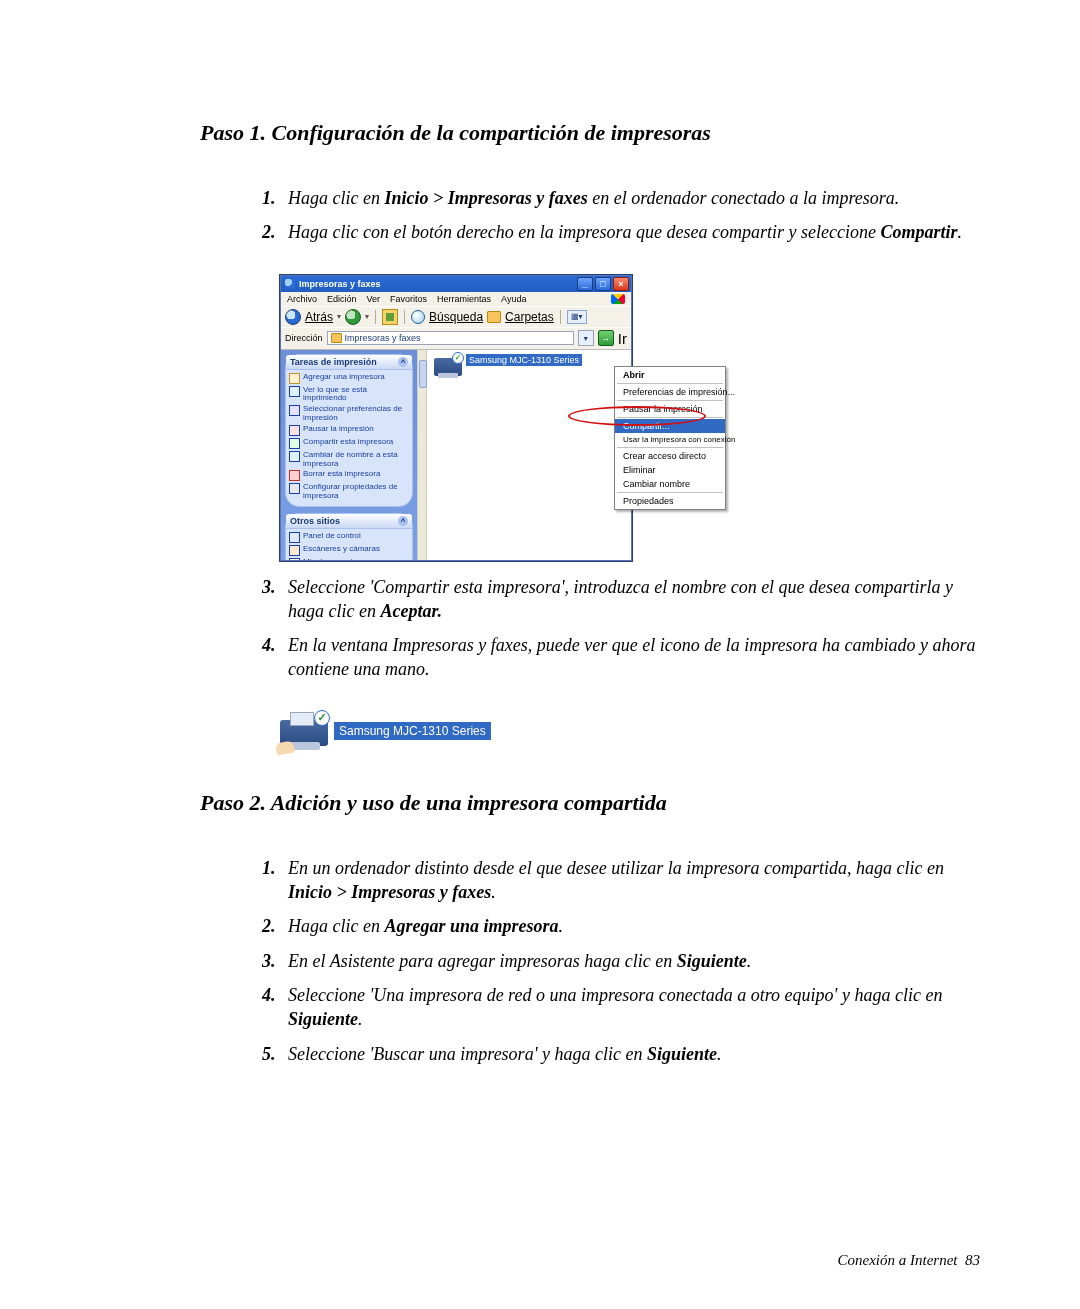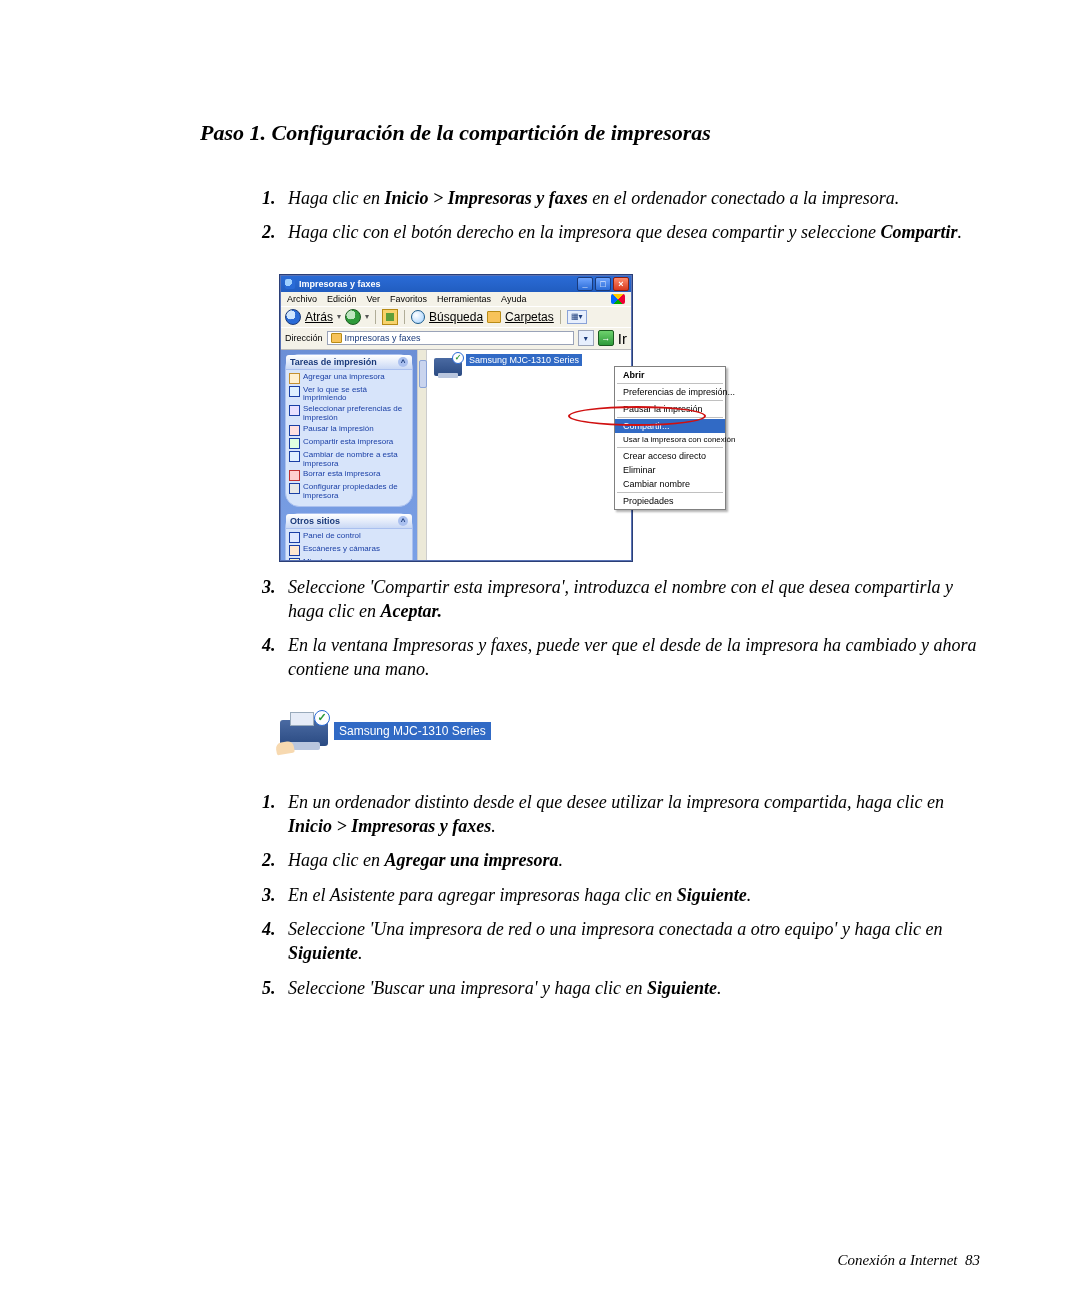--- a/index.html
+++ b/index.html
@@ -381,35 +381,36 @@
         <div class="ellipse-annot" style="left:150px; top:56px; width:134px; height:16px;"></div>
       </div>
     </div>
   </div>
 
   <ol class="steps" start="3">
     <li>
       <span>Seleccione 'Compartir esta impresora', introduzca el nombre con el que desea compartirla y haga clic en </span><b>Aceptar.</b>
     </li>
     <li>
-      <span>En la ventana Impresoras y faxes, puede ver que el desde de la impresora ha cambiado y ahora contiene una mano.</span>
+      <span>En la ventana Impresoras y faxes, puede ver que el icono de la impresora ha cambiado y ahora contiene una mano.</span>
     </li>
   </ol>
 
   <div class="shared-printer">
     <div class="icon">
       <div class="body"></div>
         <div class="paper"></div>
         <div class="tray"></div>
         <div class="hand"></div>
         <div class="check">✓</div>
     </div>
     <div class="label">Samsung MJC-1310 Series</div>
   </div>
 
+  <h3 class="step-heading">Paso 2. Adición y uso de una impresora compartida</h3>
 
   <ol class="steps">
     <li>
       <span>En un ordenador distinto desde el que desee utilizar la impresora compartida, haga clic en </span><b>Inicio &gt; Impresoras y faxes</b><span>.</span>
     </li>
     <li>
       <span>Haga clic en </span><b>Agregar una impresora</b><span>.</span>
     </li>
     <li>
       <span>En el Asistente para agregar impresoras haga clic en </span><b>Siguiente</b><span>.</span>

